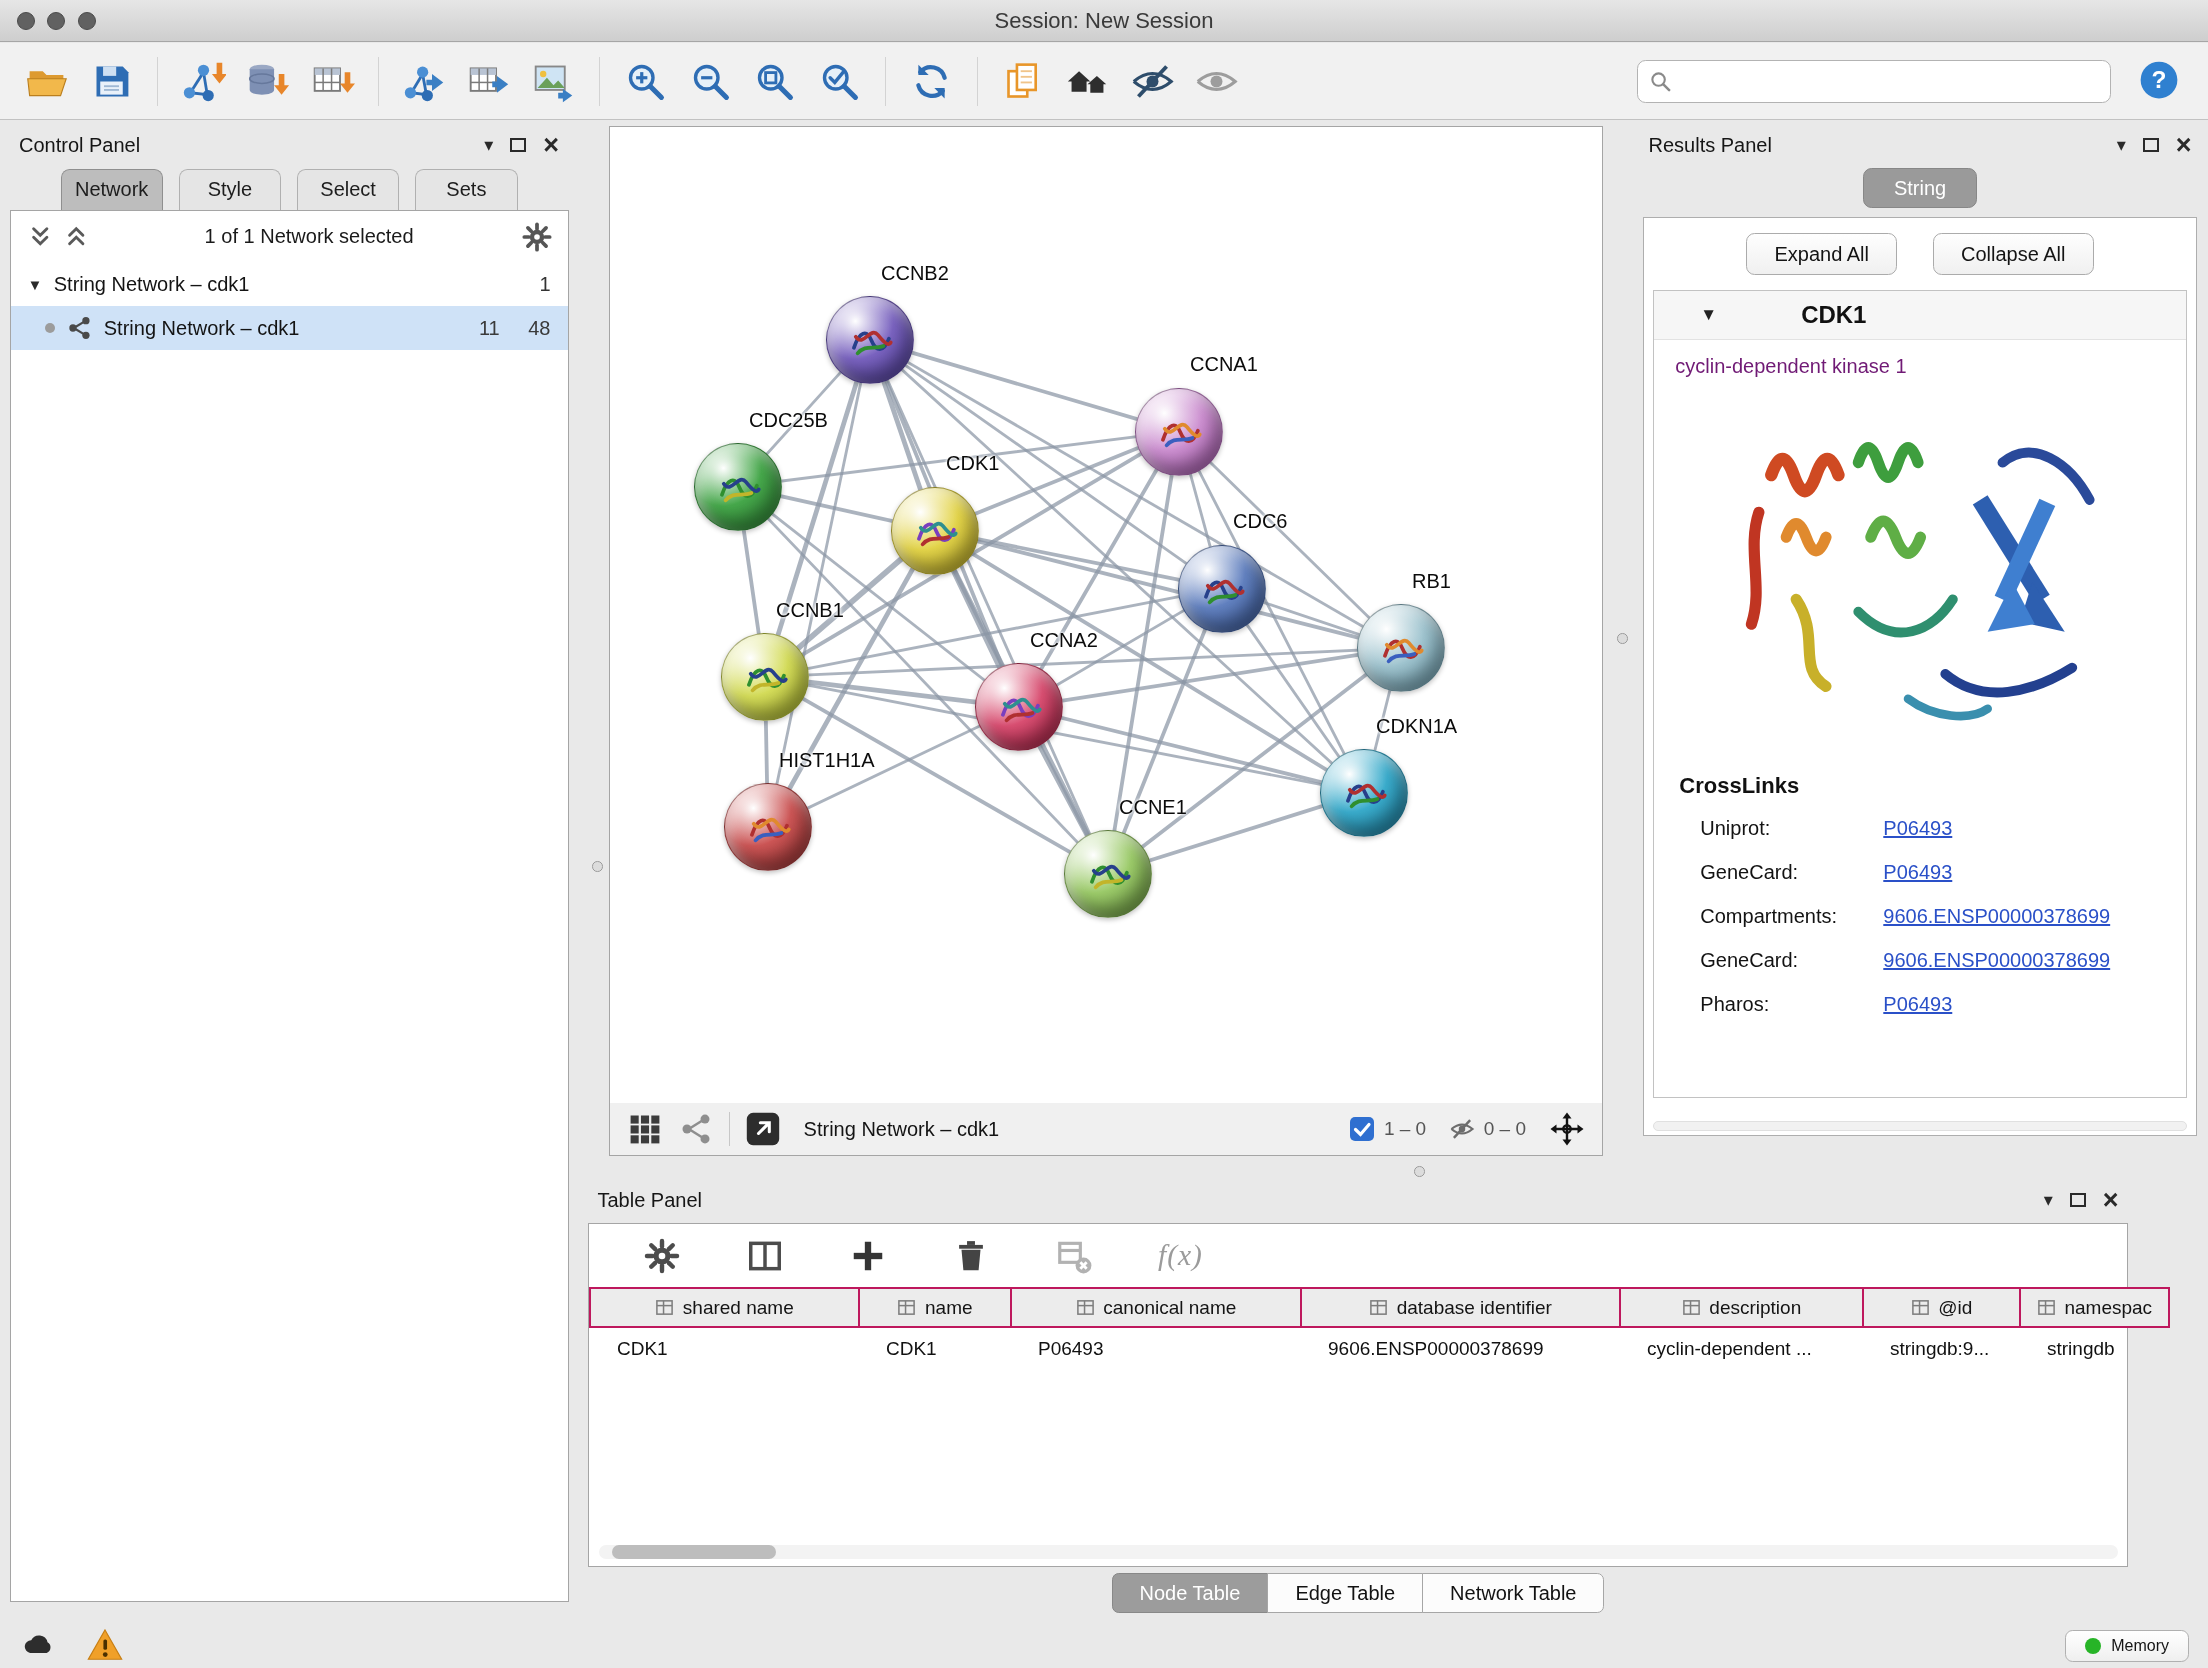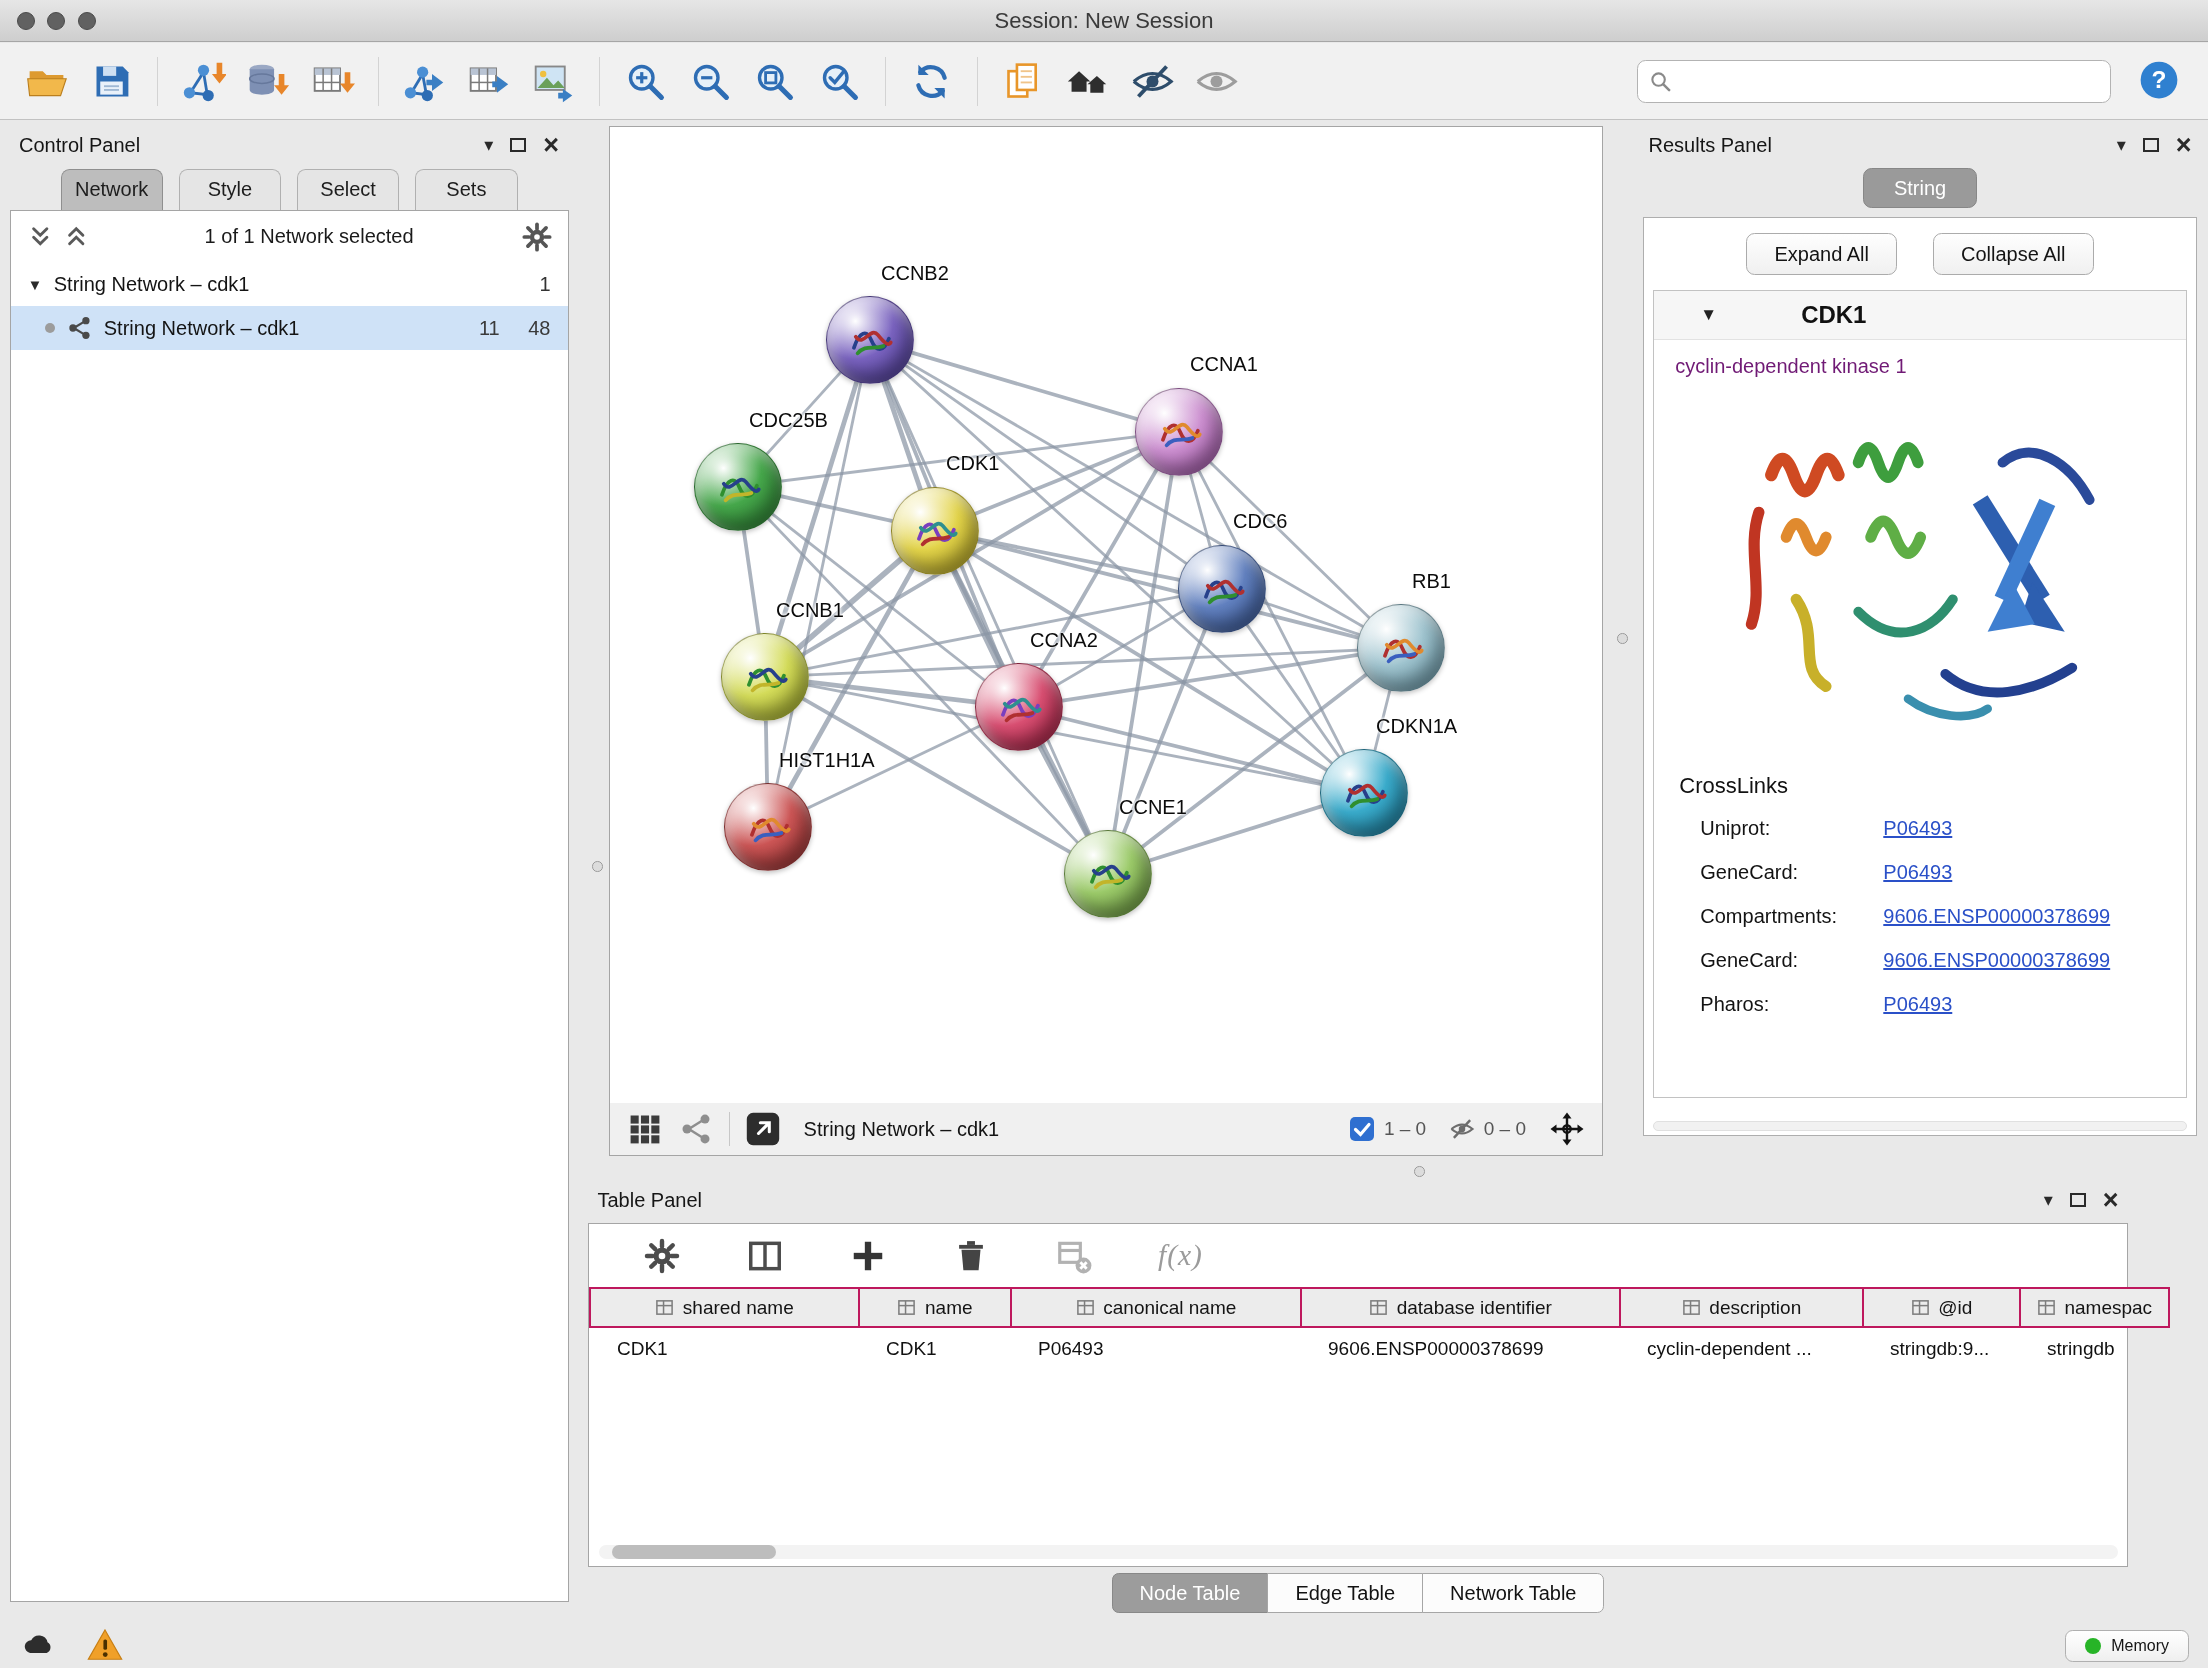--- a/index.html
+++ b/index.html
@@ -81,21 +81,21 @@
   .rp-content{position:absolute;left:3.8px;right:3.8px;top:91px;bottom:0;background:#fff;border:1px solid #aeaeae;padding:15px 9.5px 21px;}
   .rp-buttons{display:flex;justify-content:center;gap:36px;}
   .rp-btn{font-size:20px;padding:8.6px 27px;border:1px solid #ababab;border-radius:8.6px;background:linear-gradient(#fefefe,#f0f0f0);color:#141414;}
   .rp-section{margin-top:15px;border:1px solid #c2c2c2;height:808px;position:relative;}
   .rp-sec-head{display:flex;align-items:center;height:49px;background:#f6f6f6;border-bottom:1px solid #e2e2e2;padding-left:46px;}
   .rp-sec-head .arrow{font-size:17px;color:#222;}
   .rp-gene{font-size:24px;font-weight:bold;color:#111;margin-left:84px;}
   .rp-desc{font-size:20px;color:#701a75;padding:15px 0 3.8px 21px;}
   .protein-wrap{text-align:center;padding-top:5.7px;}
   .protein-wrap svg{width:399px;height:373px;}
-  .xl-head{font-size:22px;font-weight:normal;color:#111;padding:9.5px 0 7.6px 25px;}
+  .xl-head{font-size:22px;font-weight:bold;color:#111;padding:9.5px 0 7.6px 25px;}
   .xl-row{display:flex;align-items:center;height:44px;padding-left:46px;font-size:20px;}
   .xl-label{width:183px;color:#131313;}
   .xl-value{color:#2a50c8;text-decoration:underline;}
   .rp-scroll{position:absolute;left:9.5px;right:9.5px;bottom:3.8px;height:10.5px;background:#f1f1f1;border:1px solid #e0e0e0;border-radius:5.7px;}
 
   
   .tpanel{position:absolute;left:588px;top:1181px;width:1540px;height:436px;}
   .tp-box{position:absolute;left:0;top:42px;right:0;height:344px;background:#fff;border:1px solid #a5a5a5;}
   .tp-toolbar{height:63px;display:flex;align-items:center;gap:36px;padding:0 25px;}
   .tp-toolbar .tpbtn{display:flex;align-items:center;justify-content:center;margin-left:29px;}

